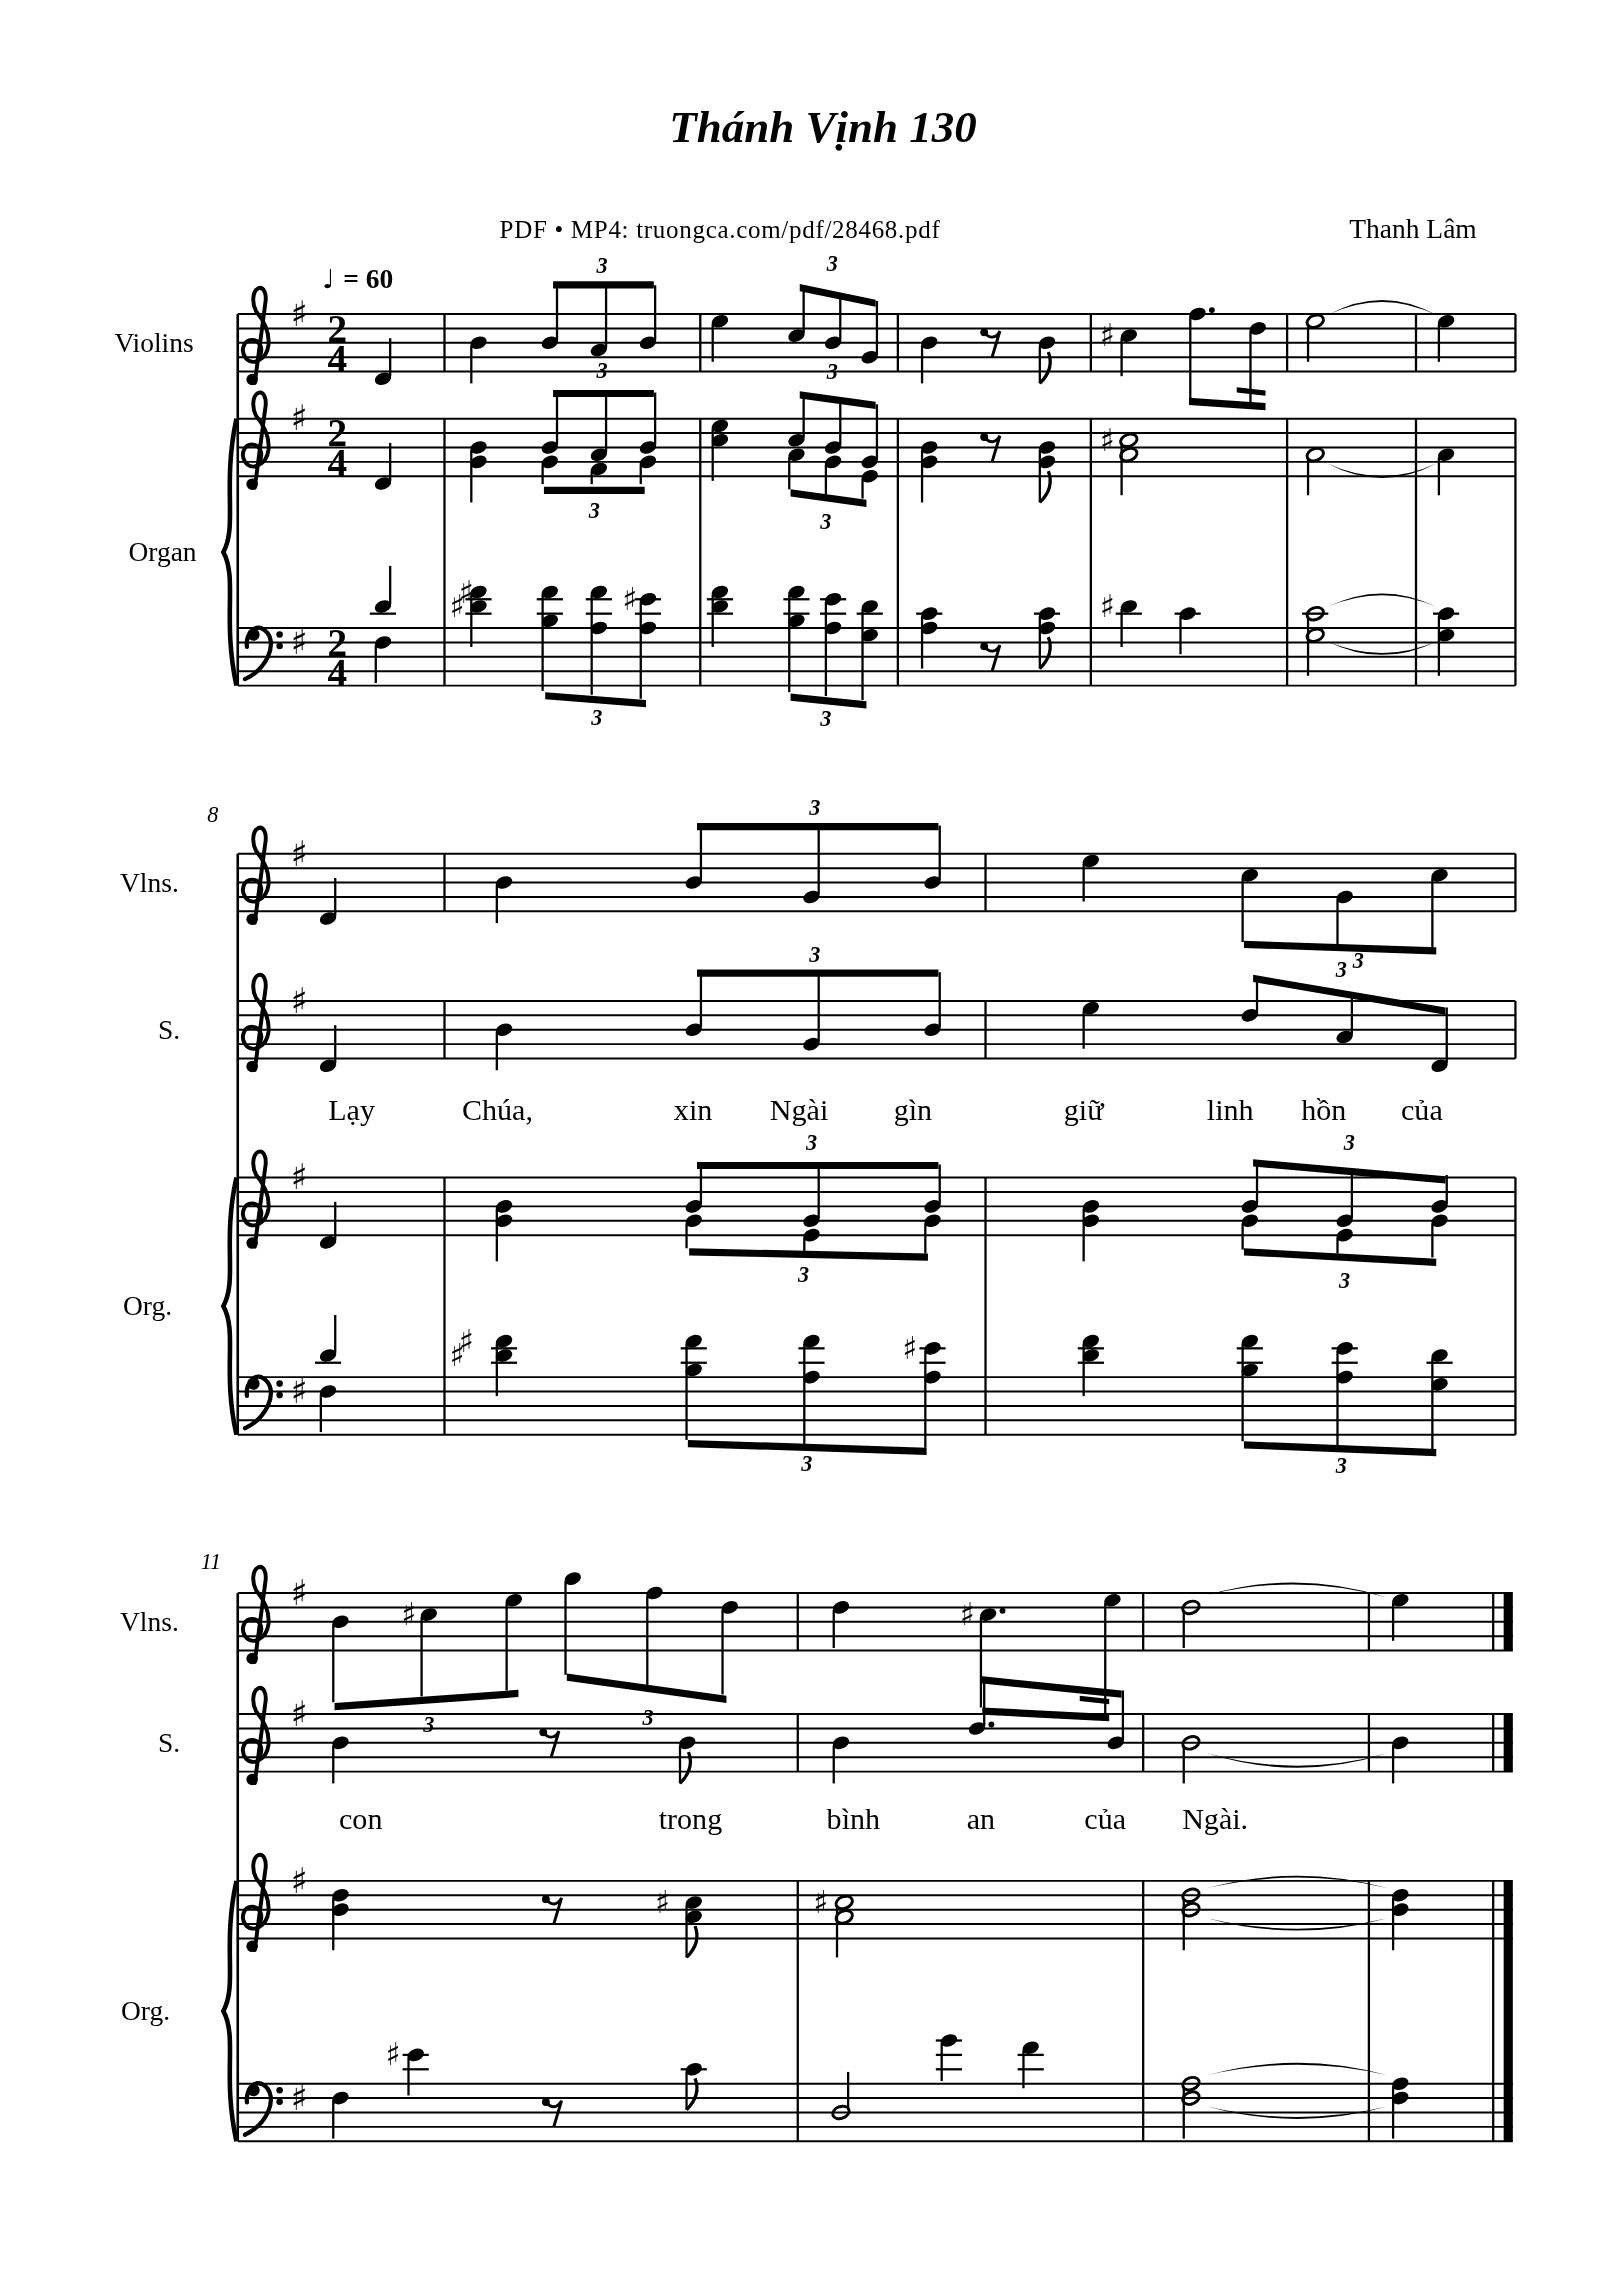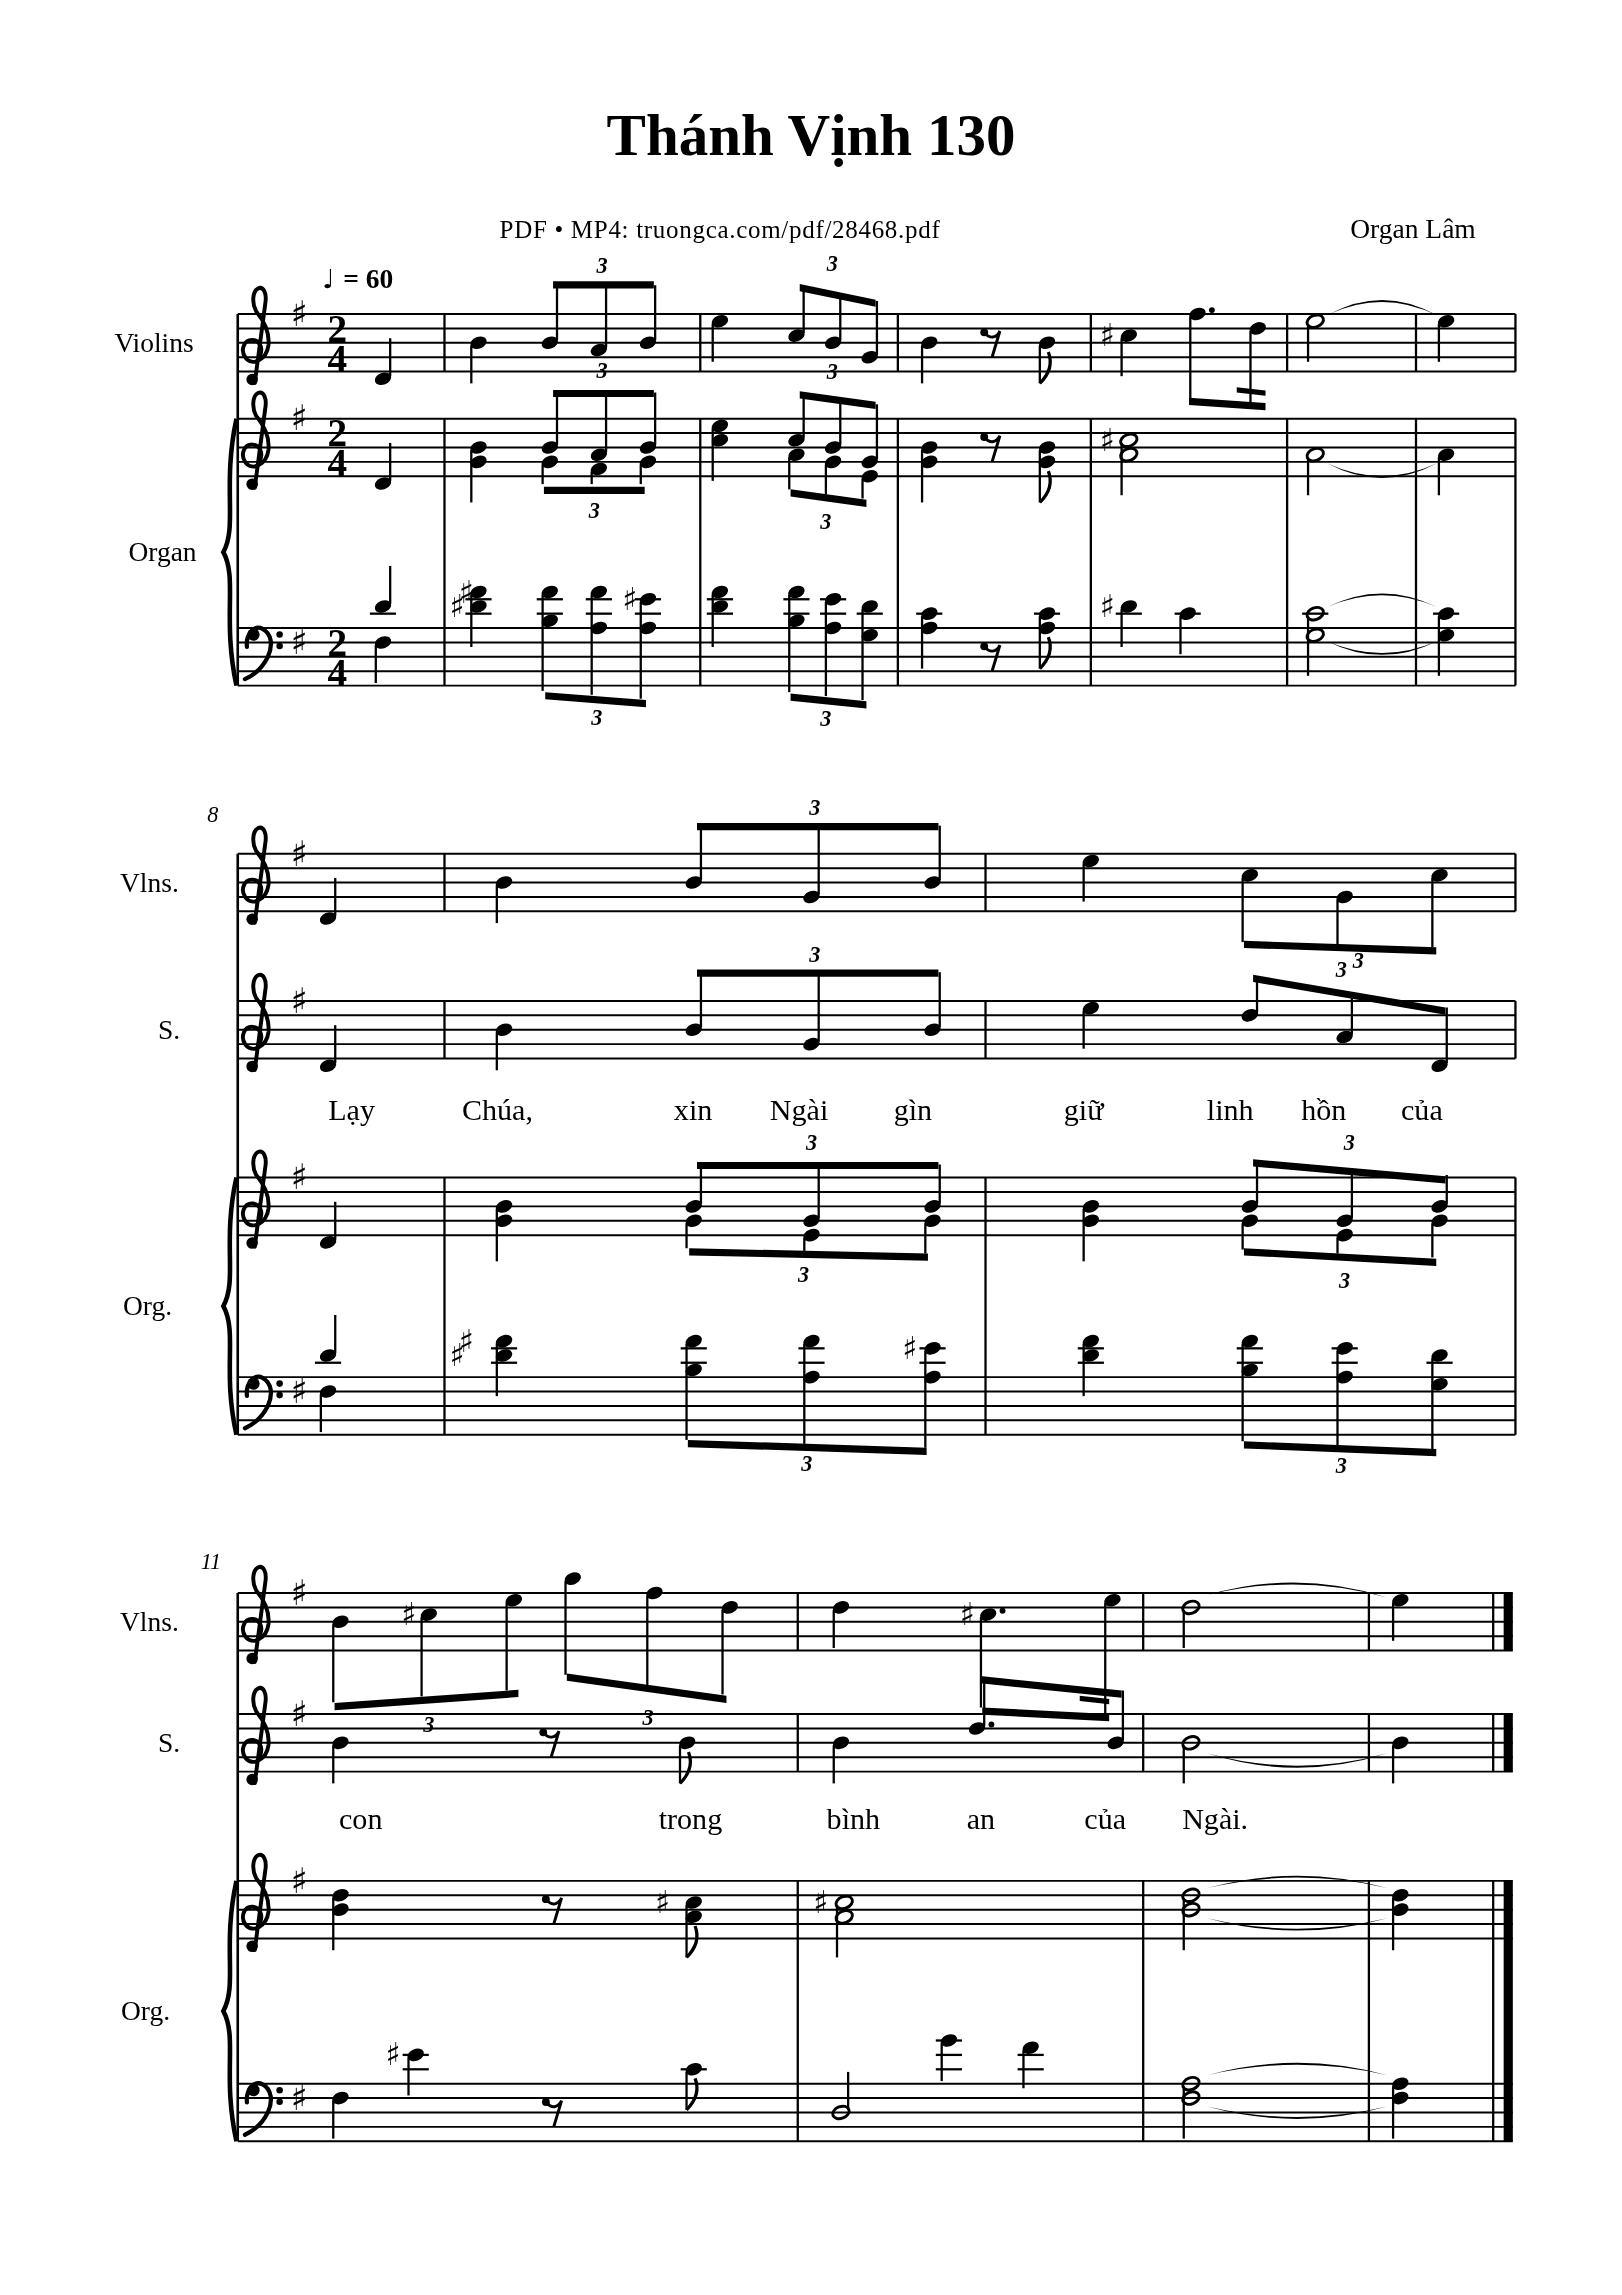--- a/index.html
+++ b/index.html
@@ -1,40 +1,40 @@
 <!DOCTYPE html>
 <html style="font-size:10.5px"><head>
 <meta charset="utf-8">
 <style>
   html,body{margin:0;padding:0;background:#e8e8e8;}
   .page{position:relative;width:1623px;height:2295px;background:#ffffff;overflow:hidden;
         font-family:"Liberation Serif","DejaVu Serif",serif;color:#000;}
   .abs{position:absolute;white-space:nowrap;}
-  .title{font-size:59px;font-weight:bold;transform:translateX(-50%);}
+  .title{font-size:45px;font-weight:bold;font-style:italic;transform:translateX(-50%);margin-left:12px;}
   .meta{font-size:25px;transform:translateX(-50%);letter-spacing:0.7px;}
   .composer{font-size:27.5px;transform:translateX(-50%);}
   .tempo{font-size:26px;font-weight:bold;font-family:"DejaVu Sans",sans-serif;}
   .tempo .eq{font-family:"Liberation Serif","DejaVu Serif",serif;font-weight:bold;font-size:27.5px;}
   svg{position:absolute;left:0;top:0;}
   svg text{fill:#000;}
   .staff-label{font-size:42px;font-family:"Liberation Serif","DejaVu Serif",serif;}
   .lyric{font-size:46px;font-family:"Liberation Serif","DejaVu Serif",serif;}
   .msrnum{font-size:34px;font-style:italic;font-family:"Liberation Serif","DejaVu Serif",serif;}
   .tuplet{font-size:34px;font-style:italic;font-weight:bold;font-family:"Liberation Serif","DejaVu Serif",serif;}
   .acc{font-size:48px;font-family:"DejaVu Sans",sans-serif;}
   .keysig{font-size:54px;font-family:"DejaVu Sans",sans-serif;}
   .timesig{font-size:60px;font-weight:bold;font-family:"Liberation Serif","DejaVu Serif",serif;}
 </style>
 </head>
 <body>
 
 <div class="page">
   <div class="abs title" style="left:811px;top:101px">Thánh Vịnh 130</div>
   <div class="abs meta" style="left:720px;top:216px">PDF • MP4: truongca.com/pdf/28468.pdf</div>
-  <div class="abs composer" style="left:1413px;top:213px">Organ Lâm</div>
+  <div class="abs composer" style="left:1413px;top:213px">Thanh Lâm</div>
   <div class="abs tempo" style="left:322px;top:263px"><span>♩</span> <span class="eq">= 60</span></div>
   <svg id="score" width="1623" height="2295" viewBox="0 0 2480 3508">
       <g>
         <g>
           <line x1="363" y1="480" x2="2316" y2="480" stroke="#000" stroke-width="3"></line>
           <line x1="363" y1="502" x2="2316" y2="502" stroke="#000" stroke-width="3"></line>
           <line x1="363" y1="524" x2="2316" y2="524" stroke="#000" stroke-width="3"></line>
           <line x1="363" y1="546" x2="2316" y2="546" stroke="#000" stroke-width="3"></line>
           <line x1="363" y1="568" x2="2316" y2="568" stroke="#000" stroke-width="3"></line>
         </g>

